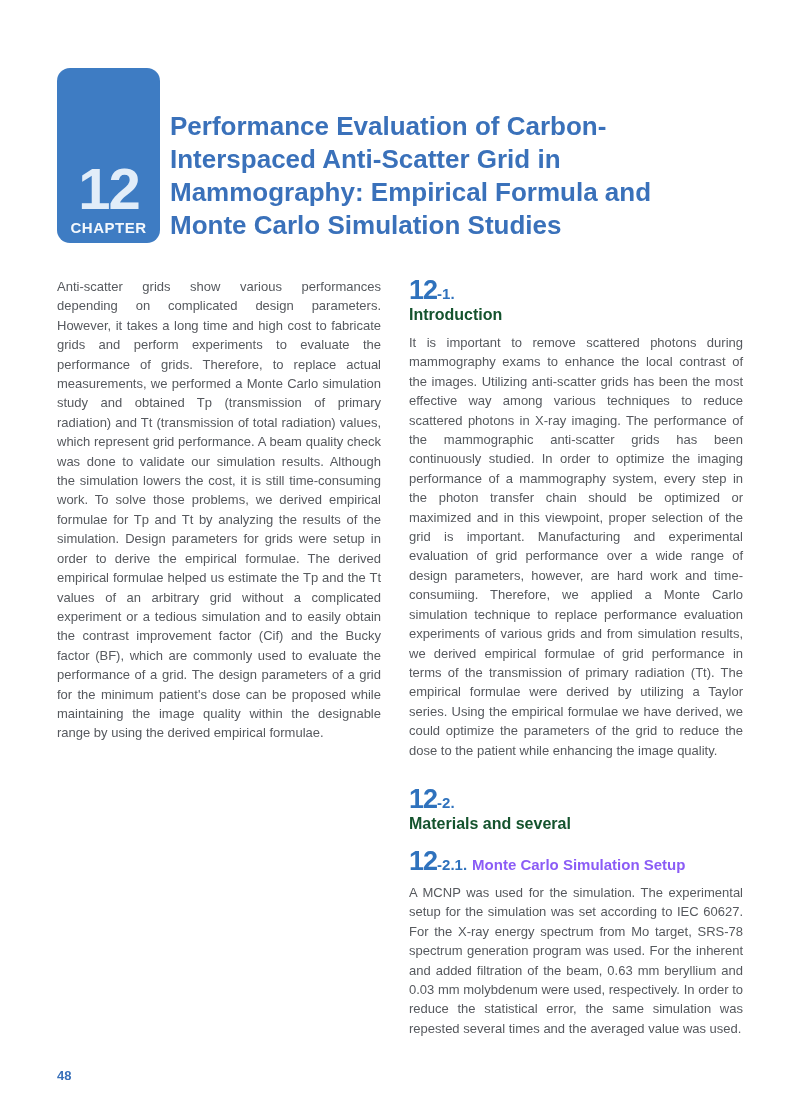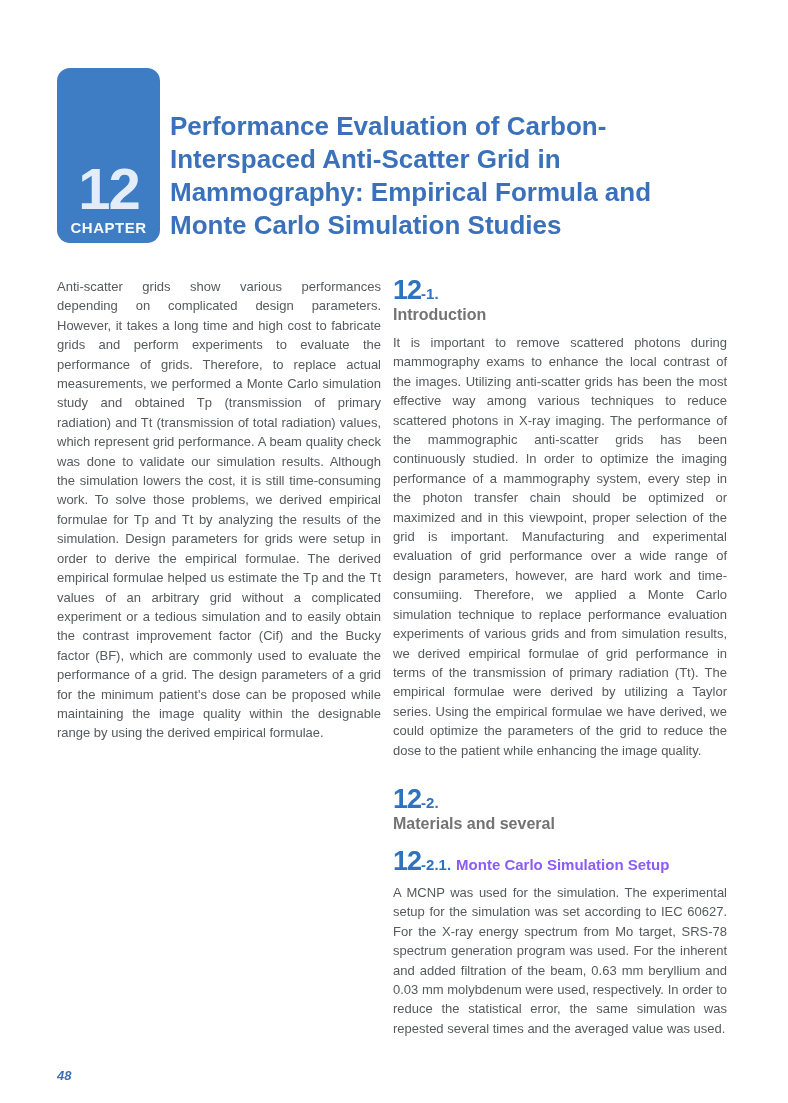--- a/index.html
+++ b/index.html
@@ -56,21 +56,21 @@
     font-size: 26px;
     font-weight: bold;
     color: #3a71ba;
     line-height: 33px;
     padding-bottom: 1px;
   }
 
   
   .columns {
     display: flex;
-    gap: 12px;
+    gap: 28px;
     margin-top: 34px;
   }
   .col-left  { width: 324px; flex: 0 0 auto; }
   .col-right { width: 334px; flex: 0 0 auto; }
 
   .body-text {
     font-size: 13px;
     line-height: 19.4px;
     color: #56595e;
     text-align: justify;
@@ -87,41 +87,40 @@
     line-height: 26px;
   }
   .num-suffix {
     font-size: 15px;
     font-weight: bold;
     color: #2f72bd;
   }
   .section-title {
     font-size: 16px;
     font-weight: bold;
-    color: #737373;
+    color: #14532d;
     margin-top: 3px;
   }
   .inline-heading { margin-bottom: 9px; }
   .section-title-inline {
     font-size: 15px;
     font-weight: bold;
     color: #8b5cf6;
     margin-left: 5px;
   }
   .gap-before-subsection { height: 6px; }
 
   
   .page-number {
     position: absolute;
     left: 57px;
     bottom: 20px;
     font-size: 13px;
     font-weight: bold;
     color: #3a71ba;
-    font-style: italic;
   }
 </style>
 </head>
 <body>
 
 <div class="page">
 
   <header class="chapter-header">
     <div class="chapter-badge">
       <div class="chapter-number">12</div>

